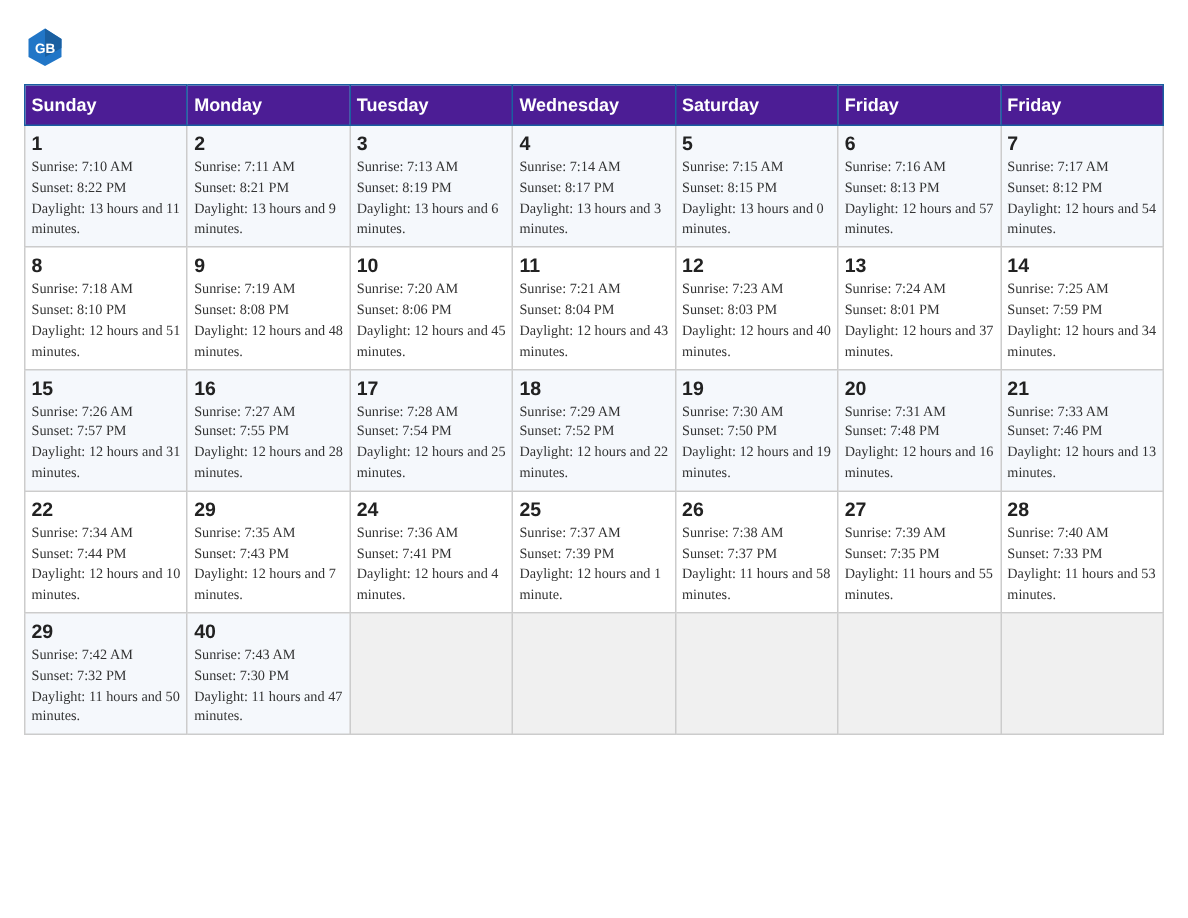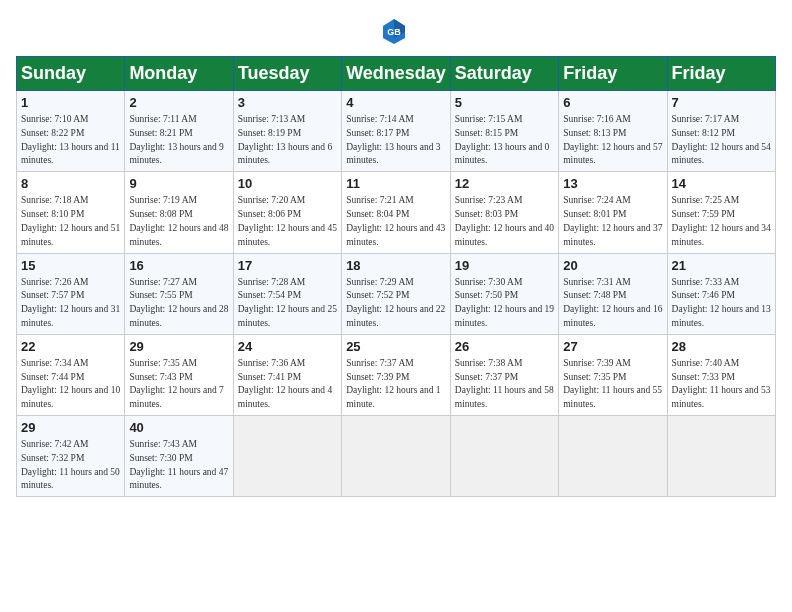--- a/index.html
+++ b/index.html
@@ -5,21 +5,21 @@
     * { margin: 0; padding: 0; box-sizing: border-box; }
     body {
       font-family: Arial, sans-serif;
       background: #fff;
       width: 792px;
       min-height: 612px;
       padding: 16px;
     }
     .header-area {
       display: flex;
-      justify-content: center;
+      justify-content: flex-start;
       align-items: flex-start;
       margin-bottom: 12px;
     }
     .logo {
       display: flex;
       align-items: center;
       gap: 4px;
     }
     .logo-text-general {
       font-size: 18px;
@@ -46,25 +46,25 @@
     .location-title {
       font-size: 14px;
       color: #555;
     }
     table {
       width: 100%;
       border-collapse: collapse;
       font-size: 10.5px;
     }
     thead tr th {
-      background-color: #15803d;
+      background-color: #4c1d95;
       color: white;
       padding: 6px 4px;
       text-align: left;
-      font-size: 18px;
+      font-size: 12px;
       font-weight: bold;
       border: 1px solid #1a5fa0;
     }
     tbody tr td {
       border: 1px solid #ccc;
       vertical-align: top;
       padding: 4px;
       height: 80px;
       width: 14.28%;
       background: #fff;

